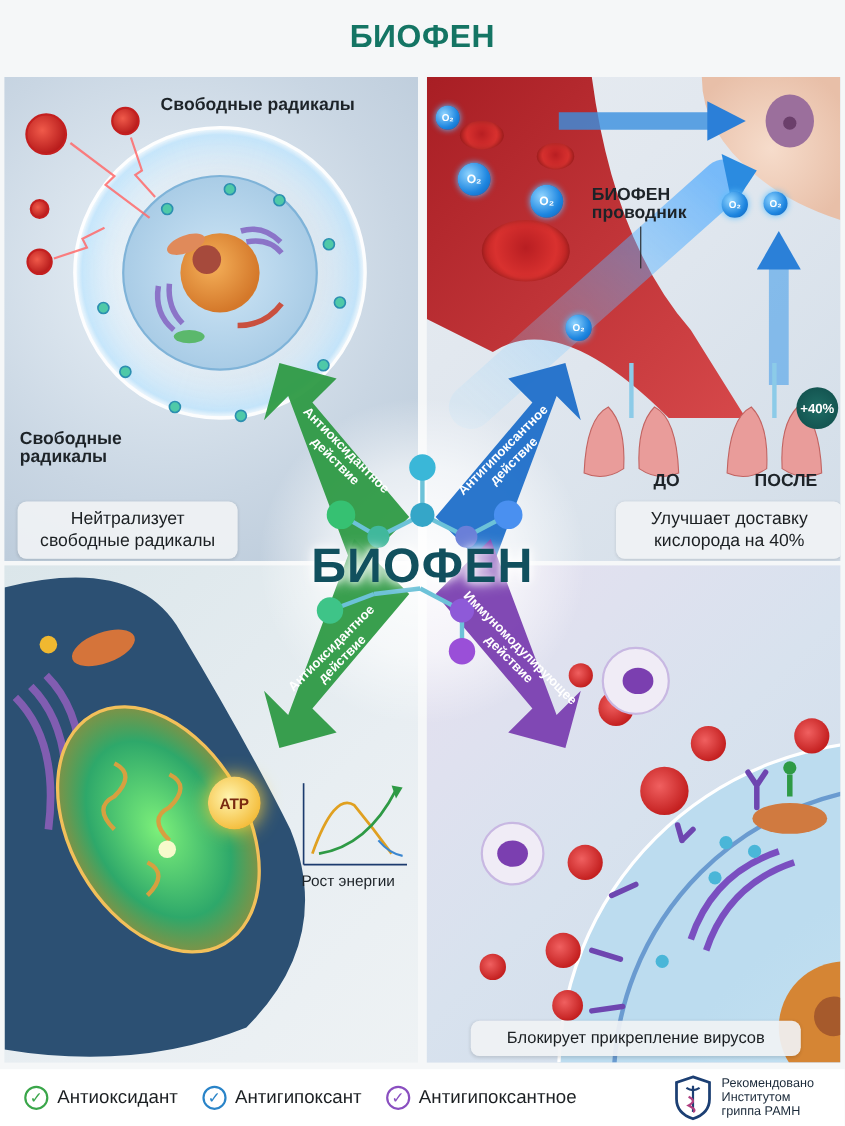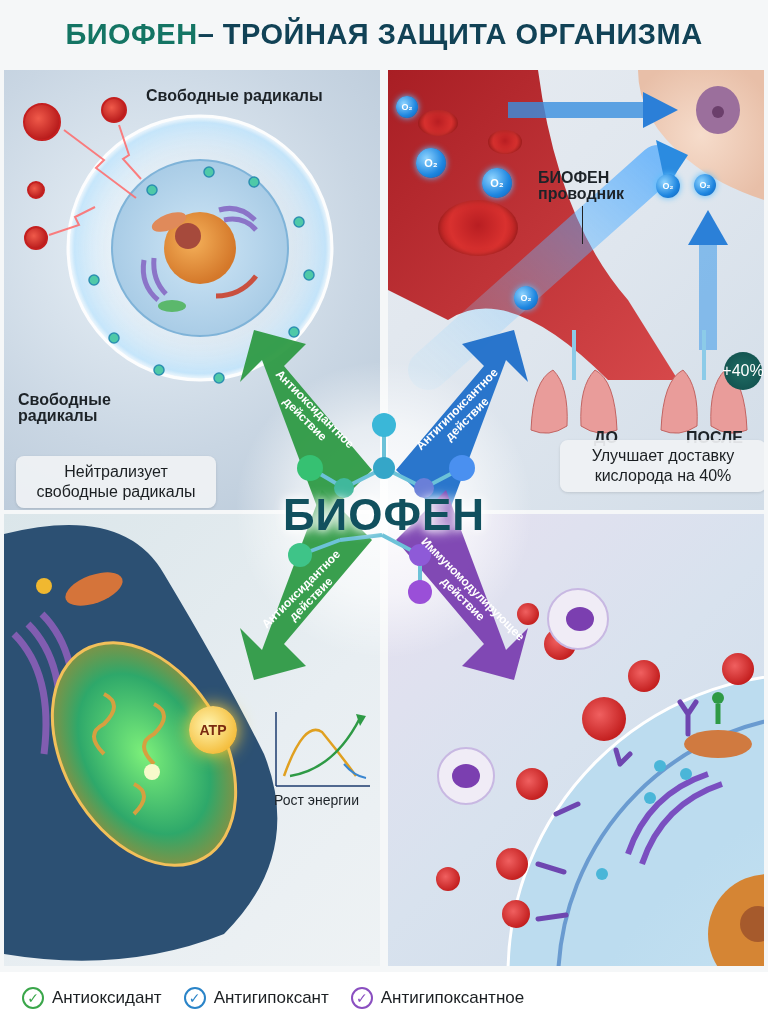--- a/index.html
+++ b/index.html
@@ -26,30 +26,29 @@
 
   .footer{position:absolute;left:0;top:972px;width:768px;height:52px;background:#fff;display:flex;align-items:center}
   .feat{display:flex;align-items:center;margin-left:22px;font-size:17px;color:#1b1f22}
   .feat .chk{width:22px;height:22px;border-radius:50%;border:2.5px solid;display:flex;align-items:center;justify-content:center;margin-right:8px;font-size:14px;font-weight:700}
   .rec{position:absolute;left:612px;top:0;height:52px;display:flex;align-items:center}
   .shield{width:36px;height:42px;margin-right:8px}
   .rec-text{font-size:11.5px;line-height:13px;color:#1b2a3a}
 
   .rbc{position:absolute;border-radius:50%;background:radial-gradient(circle at 50% 45%,#b81e22 0%,#d9312f 55%,#a5181a 100%);box-shadow:inset 0 0 6px rgba(0,0,0,0.3)}
   .o2{position:absolute;border-radius:50%;background:radial-gradient(circle at 35% 35%,#8fd4ff 0%,#1e86e0 60%,#0c5db4 100%);color:#fff;font-weight:700;display:flex;align-items:center;justify-content:center;box-shadow:0 0 6px #5cc0ff}
-  .badge{position:absolute;border-radius:50%;background:radial-gradient(circle,#1f6d65 0%,#0f4b49 100%);color:#fff;font-weight:400;font-size:16px;display:flex;align-items:center;justify-content:center}
+  .badge{position:absolute;border-radius:50%;background:radial-gradient(circle,#1f6d65 0%,#0f4b49 100%);color:#fff;font-weight:700;font-size:12px;display:flex;align-items:center;justify-content:center}
 </style>
 </head>
 <body>
 
 <div class="page">
 
   <div class="title">
     <span class="brand">БИОФЕН</span>
-    <span class="rest"> – ТРОЙНАЯ ЗАЩИТА ОРГАНИЗМА</span>
   </div>
 
   <div class="quad q1">
     <svg width="376" height="440" style="position:absolute;left:0;top:0">
       <defs>
         <radialGradient id="bubble" cx="50%" cy="50%" r="50%">
           <stop offset="70%" stop-color="#e8f6ff" stop-opacity="0.35"></stop>
           <stop offset="95%" stop-color="#bfe6ff" stop-opacity="0.8"></stop>
           <stop offset="100%" stop-color="#ffffff" stop-opacity="0.9"></stop>
         </radialGradient>
@@ -152,21 +151,21 @@
     <div class="o2" style="left:28px;top:78px;width:30px;height:30px;font-size:11px">O₂</div>
     <div class="o2" style="left:94px;top:98px;width:30px;height:30px;font-size:11px">O₂</div>
     <div class="o2" style="left:126px;top:216px;width:24px;height:24px;font-size:9px">O₂</div>
     <div class="o2" style="left:268px;top:104px;width:24px;height:24px;font-size:9px">O₂</div>
     <div class="o2" style="left:306px;top:104px;width:22px;height:22px;font-size:9px">O₂</div>
     <div class="label label-c" style="left:150px;top:100px;width:90px">БИОФЕН проводник</div>
     <div style="position:absolute;left:194px;top:136px;width:1px;height:38px;background:#222"></div>
     <div class="badge" style="left:336px;top:282px;width:38px;height:38px">+40%</div>
     <div class="label" style="left:206px;top:360px">ДО</div>
     <div class="label" style="left:298px;top:360px">ПОСЛЕ</div>
-    <div class="caption" style="left:172px;top:370px;width:206px">Улучшает доставку кислорода на 40%</div>
+    <div class="caption" style="left:172px;top:386px;width:206px">Улучшает доставку кислорода на 40%</div>
   </div>
 
   <div class="quad q3">
     <svg width="376" height="452" style="position:absolute;left:0;top:0">
       <defs>
         <radialGradient id="mito" cx="50%" cy="50%" r="60%">
           <stop offset="0%" stop-color="#7df07a"></stop>
           <stop offset="60%" stop-color="#2ea86a"></stop>
           <stop offset="100%" stop-color="#b6842e"></stop>
         </radialGradient>
@@ -252,20 +251,21 @@
       <ellipse cx="192" cy="105" rx="14" ry="12" fill="#7b3fb0"></ellipse>
       <circle cx="78" cy="262" r="28" fill="#f0ecf6" stroke="#c8b8e2" stroke-width="2"></circle>
       <ellipse cx="78" cy="262" rx="14" ry="12" fill="#7b3fb0"></ellipse>
       <g fill="#4ab6d8">
           <circle cx="272" cy="252" r="6"></circle>
           <circle cx="298" cy="260" r="6"></circle>
           <circle cx="262" cy="284" r="6"></circle>
           <circle cx="214" cy="360" r="6"></circle>
         </g>
     </svg>
+    <div class="caption" style="left:40px;top:414px;width:300px;font-size:15px">Блокирует прикрепление вирусов</div>
   </div>
 
   <div class="center"></div>
 
   <svg width="768" height="1024" style="position:absolute;left:0;top:0;pointer-events:none">
     <g>
       <polygon points="372,470 322,520 262,360 240,382 254,330 306,344 284,366" fill="#2e9a45" opacity="0.95"></polygon>
     </g>
     <g>
       <polygon points="396,470 446,520 506,360 528,382 514,330 462,344 484,366" fill="#1f6fc9" opacity="0.95"></polygon>
@@ -326,15 +326,28 @@
       <span>Антиоксидант</span>
     </div>
     <div class="feat">
       <span class="chk" style="border-color:#2a84c8;color:#2a84c8">✓</span>
       <span>Антигипоксант</span>
     </div>
     <div class="feat">
       <span class="chk" style="border-color:#8a4fc0;color:#8a4fc0">✓</span>
       <span>Антигипоксантное</span>
     </div>
+    <div class="rec">
+      <svg class="shield" viewBox="0 0 36 42">
+        <path d="M18 2 L33 7 L33 22 Q33 35 18 40 Q3 35 3 22 L3 7 Z" fill="#fff" stroke="#1c3f73" stroke-width="2.5"></path>
+        <path d="M18 10 L18 34" stroke="#1c3f73" stroke-width="2"></path>
+        <path d="M12 12 Q18 16 24 12" stroke="#1c3f73" stroke-width="2" fill="none"></path>
+        <path d="M14 20 Q22 24 14 28 Q22 32 18 34" stroke="#b04080" stroke-width="2" fill="none"></path>
+      </svg>
+      <div class="rec-text">
+        <div>Рекомендовано</div>
+        <div>Институтом</div>
+        <div>гриппа РАМН</div>
+      </div>
+    </div>
   </div>
 
 </div>
 
 </body></html>

